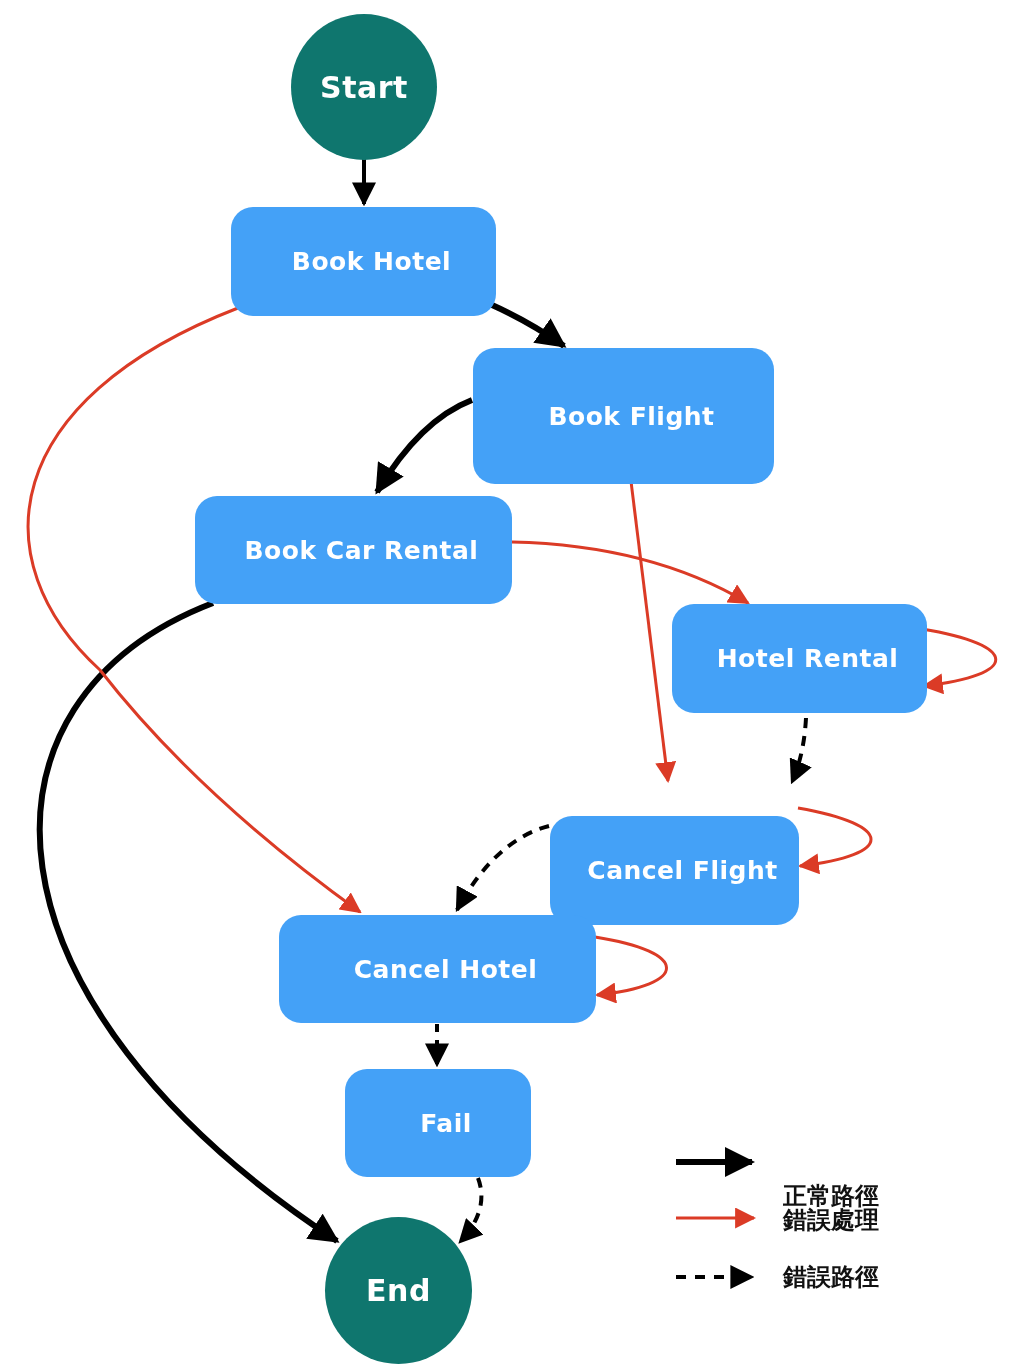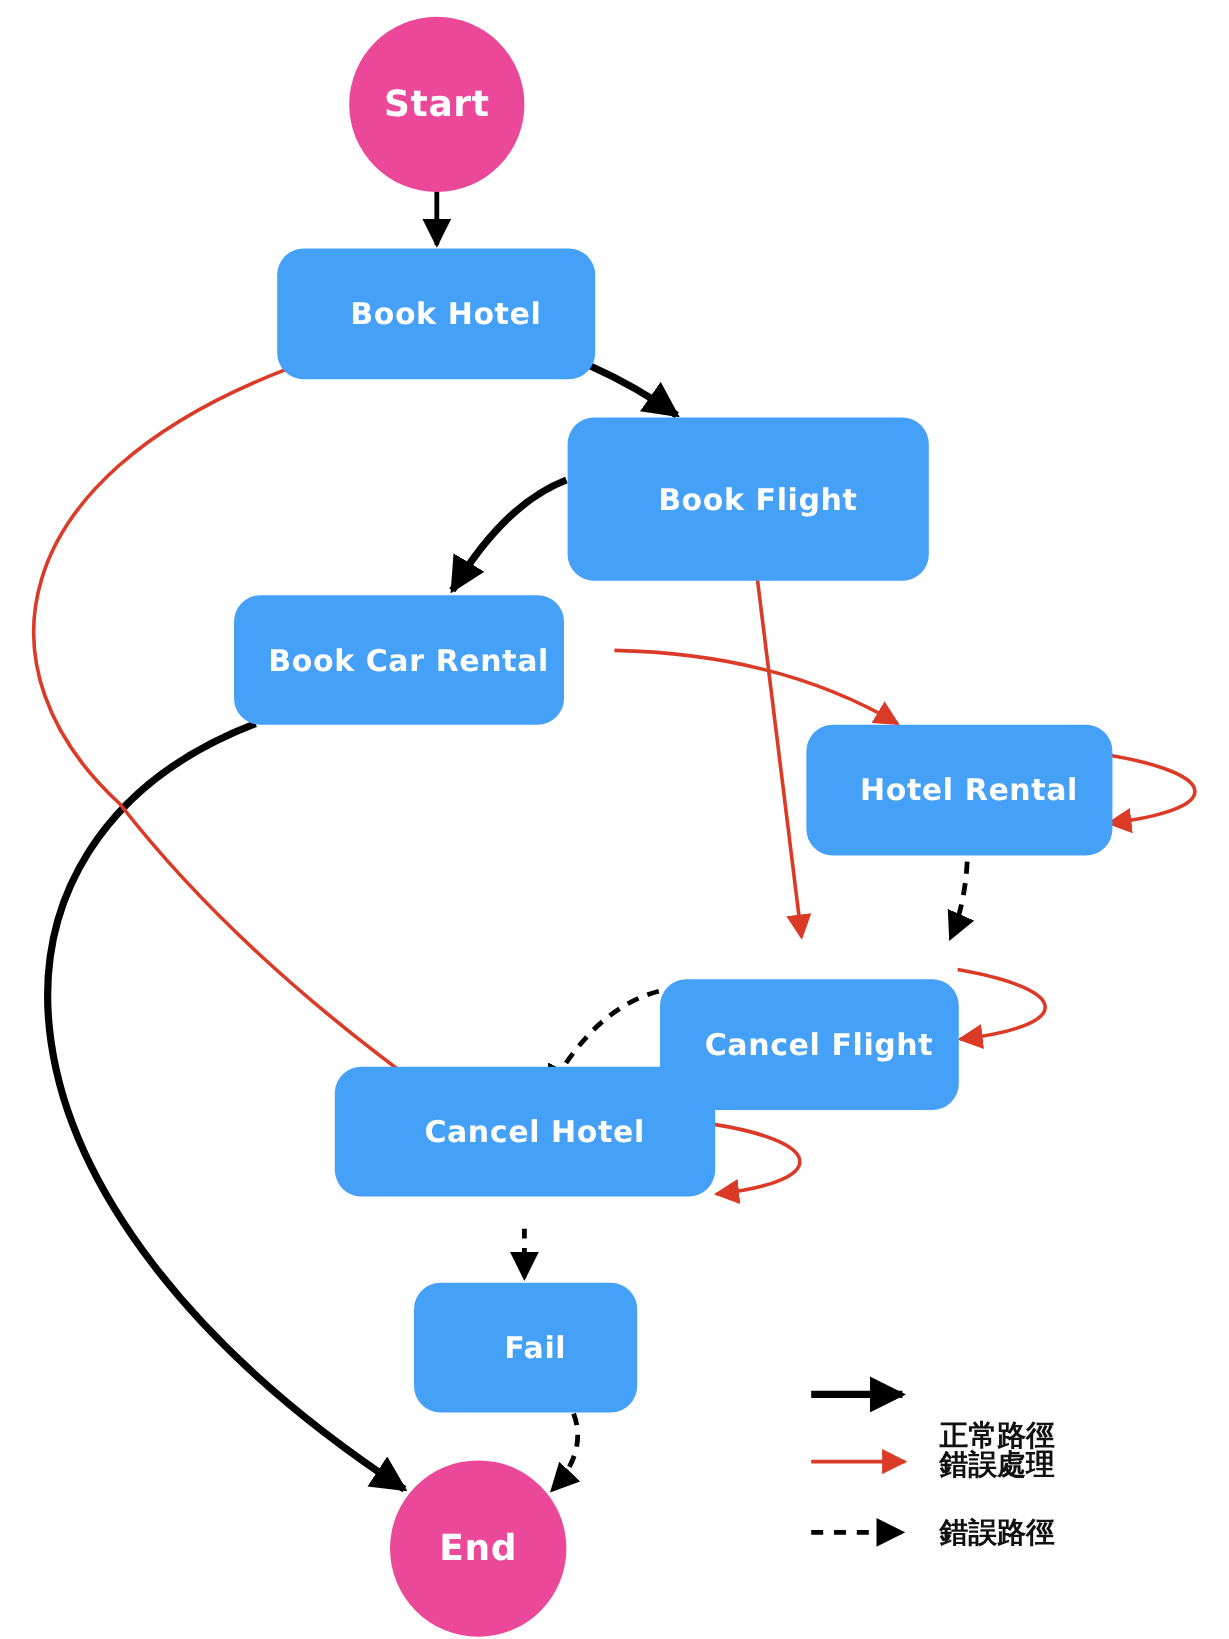--- a/index.html
+++ b/index.html
@@ -3,21 +3,21 @@
 <meta charset="utf-8">
 <style>
   html, body { margin: 0; padding: 0; background: #ffffff; }
   body { width: 1024px; height: 1366px; position: relative; overflow: hidden;
          font-family: "DejaVu Sans", sans-serif; }
   #canvas { position: absolute; left: 0; top: 0; }
   .node { position: absolute; display: flex; align-items: center; justify-content: center;
           color: #ffffff; font-weight: bold; font-size: 25px; box-sizing: border-box;
           font-family: "DejaVu Sans", sans-serif; letter-spacing: 0.5px; }
   .rect { background: #44a1f7; border-radius: 22px; padding-left: 16px; }
-  .circle { background: #ec4899; border-radius: 50%; font-size: 30px; }
+  .circle { background: #0f766e; border-radius: 50%; font-size: 30px; }
   .legend-label { position: absolute; font-size: 24px; font-weight: bold; color: #111;
                   font-family: "DejaVu Sans", sans-serif; }
 </style>
 </head>
 <body>
 
 <svg id="canvas" width="1024" height="1366" viewBox="0 0 1024 1366">
   <defs>
     <marker id="ah-black" viewBox="0 0 10 10" refX="9" refY="5" markerWidth="5" markerHeight="5" orient="auto-start-reverse" markerUnits="strokeWidth">
       <path d="M0,0 L10,5 L0,10 z" fill="#000"></path>
@@ -48,22 +48,22 @@
   <path d="M478,1178 Q490,1210 460,1242" stroke="#000" stroke-width="4" stroke-dasharray="10,8" fill="none" marker-end="url(#ah-black-thin)"></path>
 
   <path d="M676,1162 L752,1162" stroke="#000" stroke-width="6" fill="none" marker-end="url(#ah-black)"></path>
   <path d="M676,1218 L754,1218" stroke="#db3b26" stroke-width="3" fill="none" marker-end="url(#ah-red)"></path>
   <path d="M676,1277 L752,1277" stroke="#000" stroke-width="4" stroke-dasharray="10,9" fill="none" marker-end="url(#ah-black-thin)"></path>
 </svg>
 
 <div class="node circle" style="left:291px;top:14px;width:146px;height:146px;">Start</div>
 <div class="node rect" style="left:231px;top:207px;width:265px;height:109px;">Book Hotel</div>
 <div class="node rect" style="left:473px;top:348px;width:301px;height:136px;">Book Flight</div>
-<div class="node rect" style="left:195px;top:496px;width:275px;height:108px;">Book Car Rental</div>
+<div class="node rect" style="left:195px;top:496px;width:317px;height:108px;">Book Car Rental</div>
 <div class="node rect" style="left:672px;top:604px;width:255px;height:109px;">Hotel Rental</div>
 <div class="node rect" style="left:550px;top:784px;width:249px;height:109px;margin-top:32px;">Cancel Flight</div>
-<div class="node rect" style="left:279px;top:889px;width:317px;height:108px;">Cancel Hotel</div>
+<div class="node rect" style="left:279px;top:915px;width:317px;height:108px;">Cancel Hotel</div>
 <div class="node rect" style="left:345px;top:1069px;width:186px;height:108px;">Fail</div>
 <div class="node circle" style="left:325px;top:1217px;width:147px;height:147px;">End</div>
 
 <div class="legend-label" style="left:783px;top:1144px;margin-top:36px;">正常路徑</div>
 <div class="legend-label" style="left:783px;top:1204px;">錯誤處理</div>
 <div class="legend-label" style="left:783px;top:1261px;">錯誤路徑</div>
 
 </body></html>

